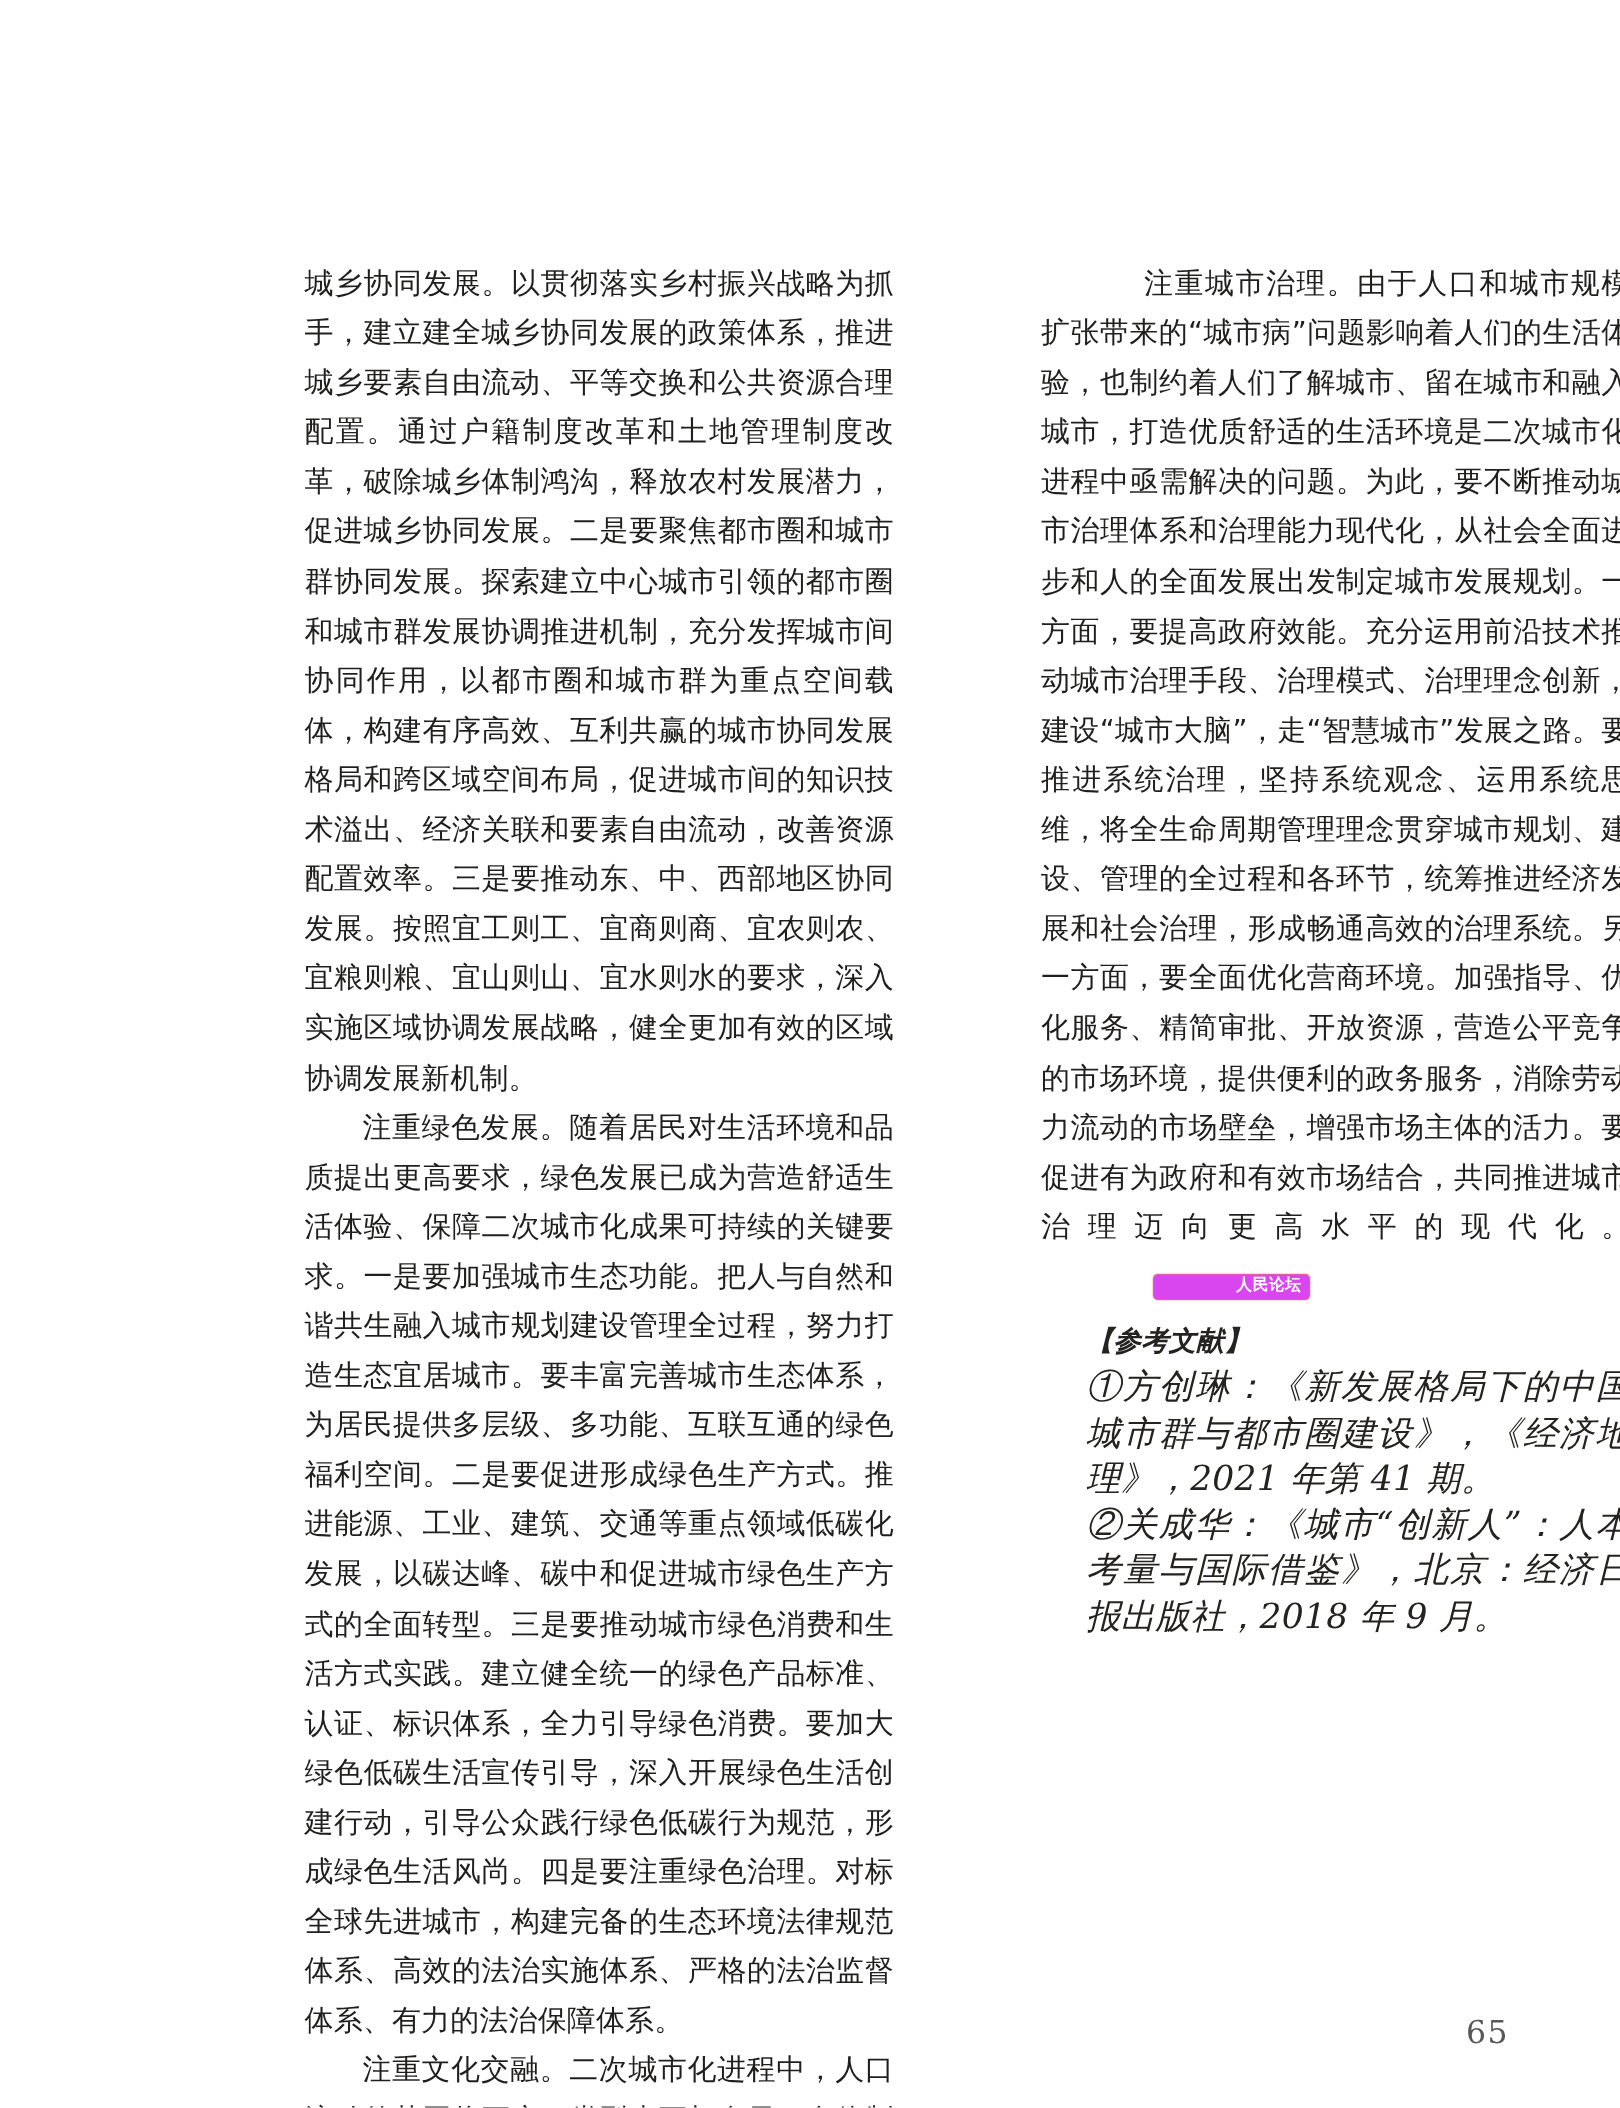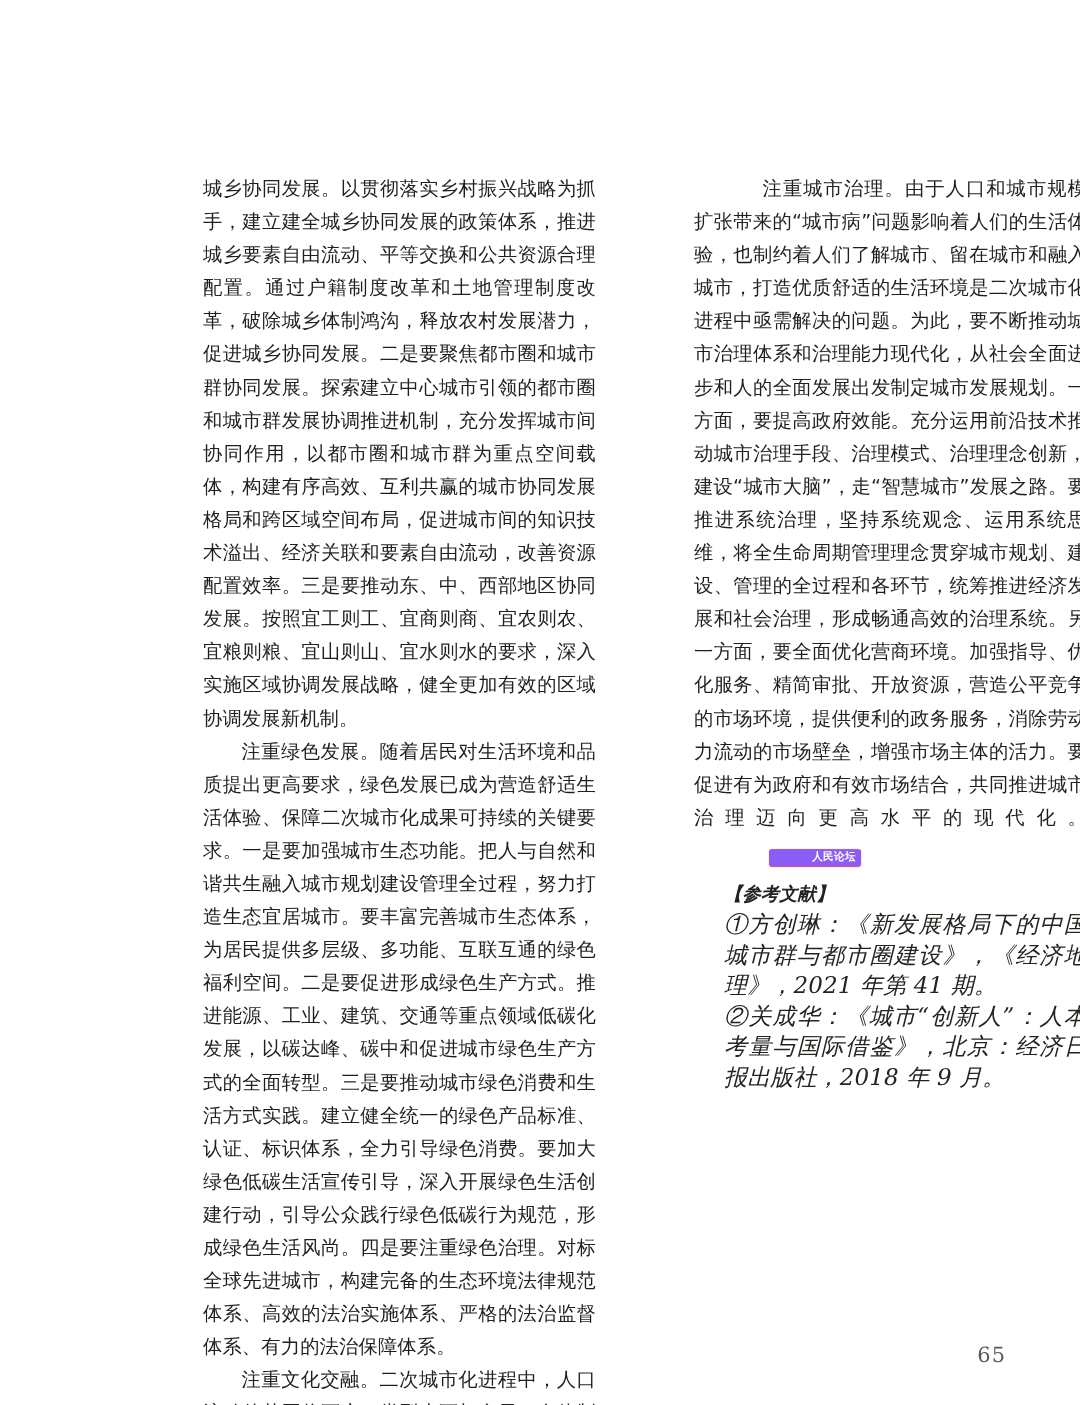--- a/index.html
+++ b/index.html
@@ -60,23 +60,23 @@
   }
 
   
   .stamp-wrap {
     display: inline-block;
     vertical-align: -3px;
     margin-left: 6px;
   }
   .stamp {
     display: inline-block;
-    background: #8b5cf6;
+    background: #d946ef;
     border-radius: 3px;
-    padding: 2px 5px 3px 5px;
+    padding: 2px 5px 3px 17px;
     font-size: 10.5px;
     line-height: 11px;
     color: #ffffff;
     font-weight: bold;
     letter-spacing: 0.4px;
     font-family: "DejaVu Sans", "Liberation Sans", sans-serif;
     box-shadow: 0 0 1px rgba(217,38,28,.8);
     transform: scaleY(1.05);
   }
 

